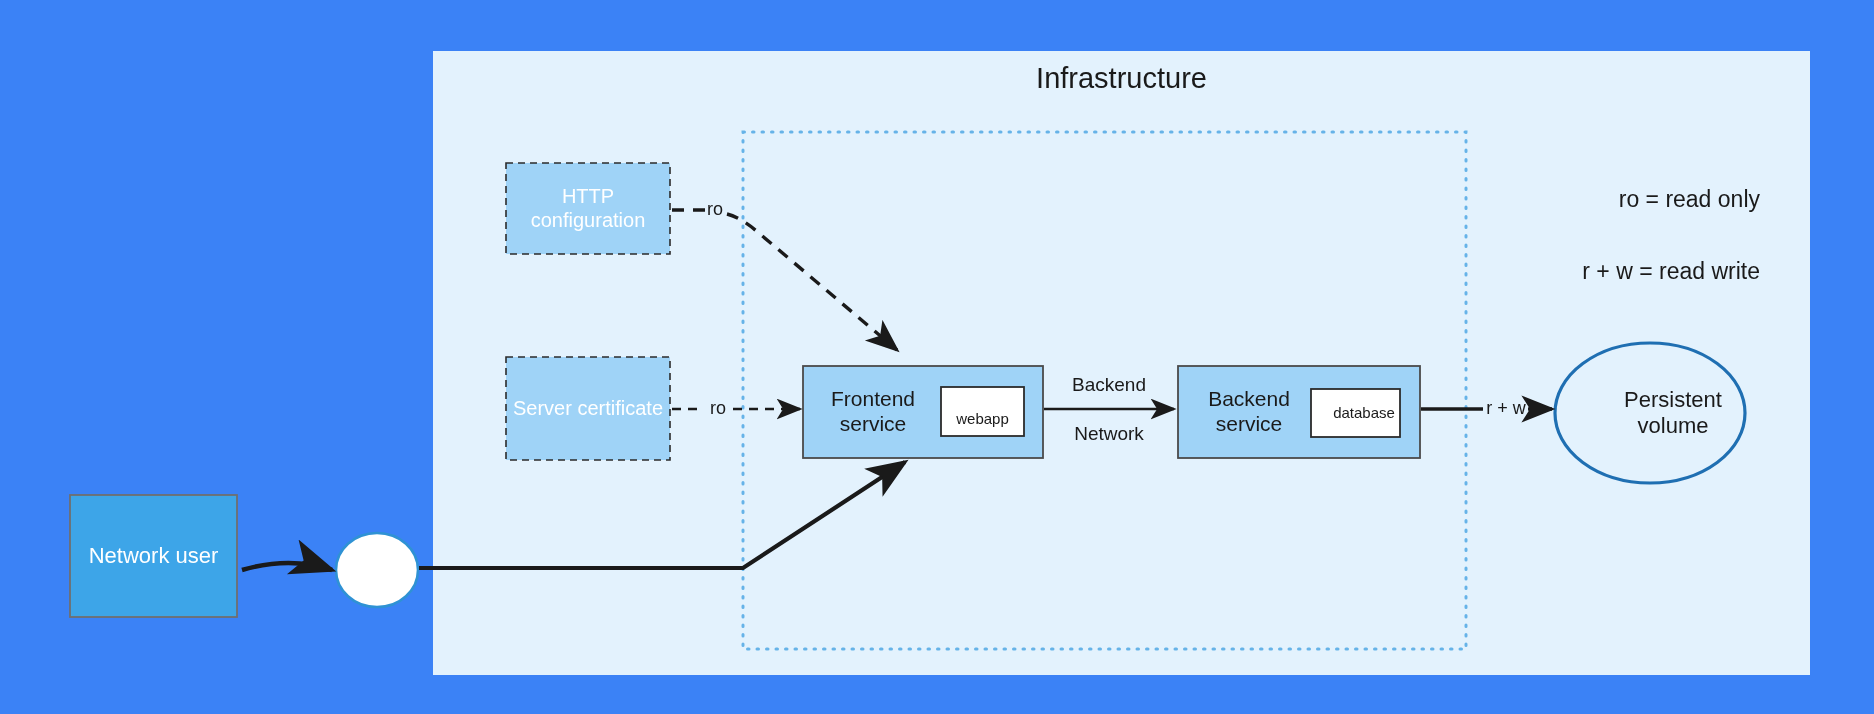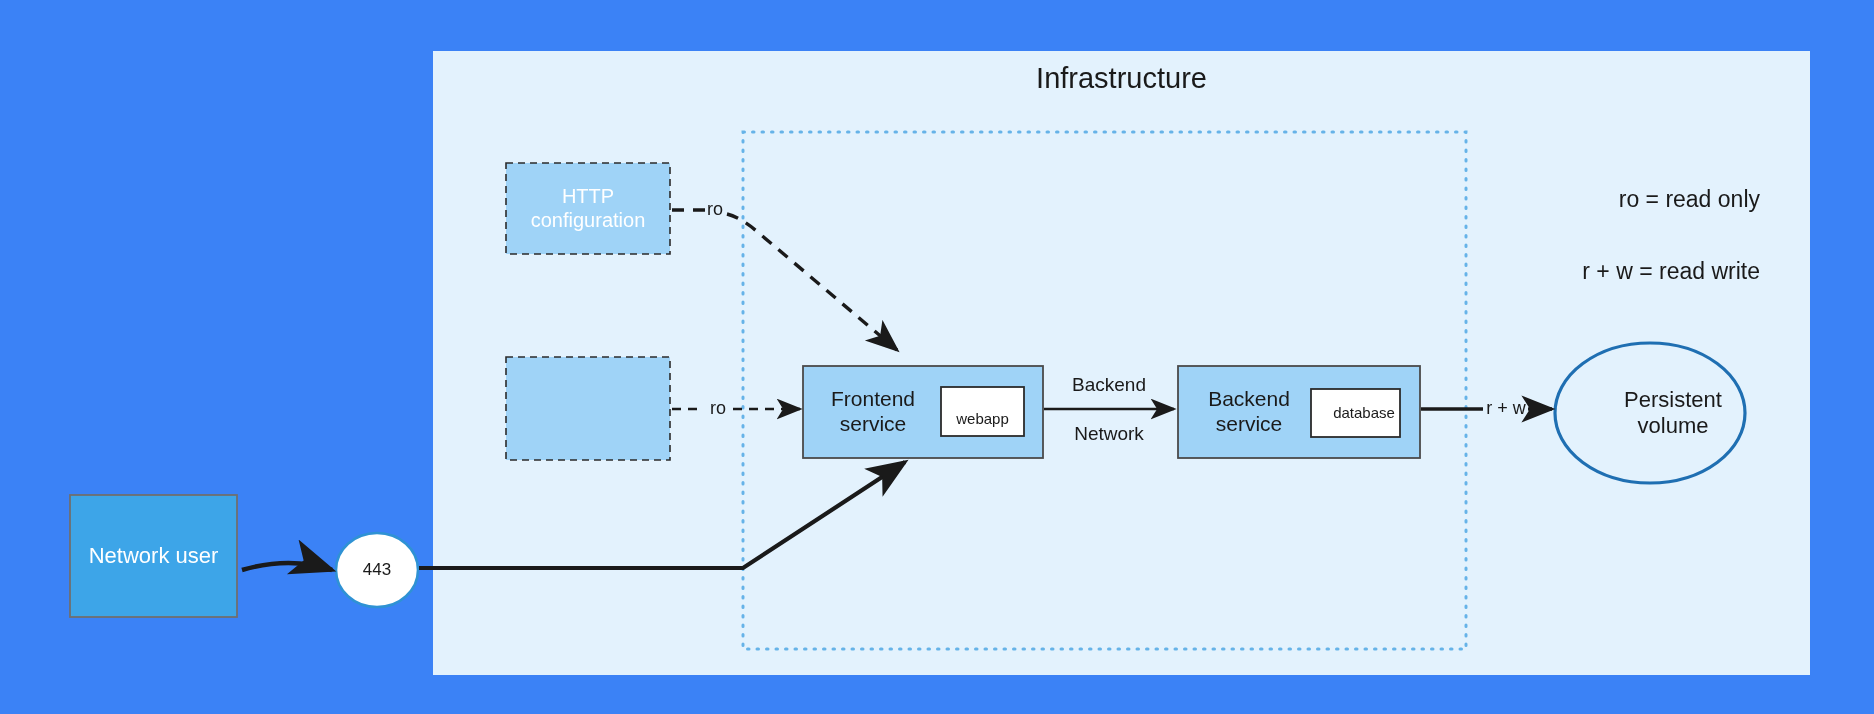--- a/index.html
+++ b/index.html
@@ -119,37 +119,37 @@
 
     <path d="M242 570 Q290 556 332 570" fill="none" stroke="#1a1a1a" stroke-width="4.6" marker-end="url(#arrow-solid)"></path>
 
     <path d="M419 568 L743 568 L905 462" fill="none" stroke="#1a1a1a" stroke-width="4.2" marker-end="url(#arrow-solid)"></path>
   </svg>
 
   <div class="title-text" style="left:433px; top:62px; width:1377px; font-size:29px;">Infrastructure</div>
 
   <div class="node-label lbl-white" style="left:506px; top:163px; width:164px; height:91px; font-size:20px;">HTTP configuration</div>
 
+  <div class="node-label lbl-white" style="left:506px; top:357px; width:164px; height:103px; font-size:20px;">Server certificate</div>
 
   <div class="node-label lbl-dark" style="left:813px; top:366px; width:120px; height:92px; font-size:21px;">Frontend
 service</div>
 
   <div class="node-label lbl-dark" style="left:941px; top:387px; width:83px; height:64px; font-size:15px;">webapp</div>
 
   <div class="node-label lbl-dark" style="left:1190px; top:366px; width:118px; height:92px; font-size:21px;">Backend
 service</div>
 
   <div class="node-label lbl-dark" style="left:1311px; top:389px; width:106px; height:48px; font-size:15px;">database</div>
 
   <div class="node-label lbl-dark" style="left:1555px; top:373px; width:190px; height:80px; font-size:22px;margin-left:23px;">Persistent
 volume</div>
 
   <div class="node-label lbl-white" style="left:70px; top:495px; width:167px; height:122px; font-size:22px;">Network user</div>
 
-  <div class="node-label lbl-dark" style="left:336px; top:533px; width:82px; height:74px; font-size:17px;">443</div>
 
   <div class="edge-label" style="left:697px; top:197px; width:36px; height:26px; font-size:18px;">ro</div>
 
   <div class="edge-label" style="left:700px; top:396px; width:36px; height:26px; font-size:18px;">ro</div>
 
   <div class="edge-label" style="left:1044px; top:372px; width:130px; height:26px; font-size:19px;">Backend</div>
 
   <div class="edge-label" style="left:1044px; top:421px; width:130px; height:26px; font-size:19px;">Network</div>
 
   <div class="edge-label" style="left:1479px; top:396px; width:54px; height:26px; font-size:18px;">r + w</div>

